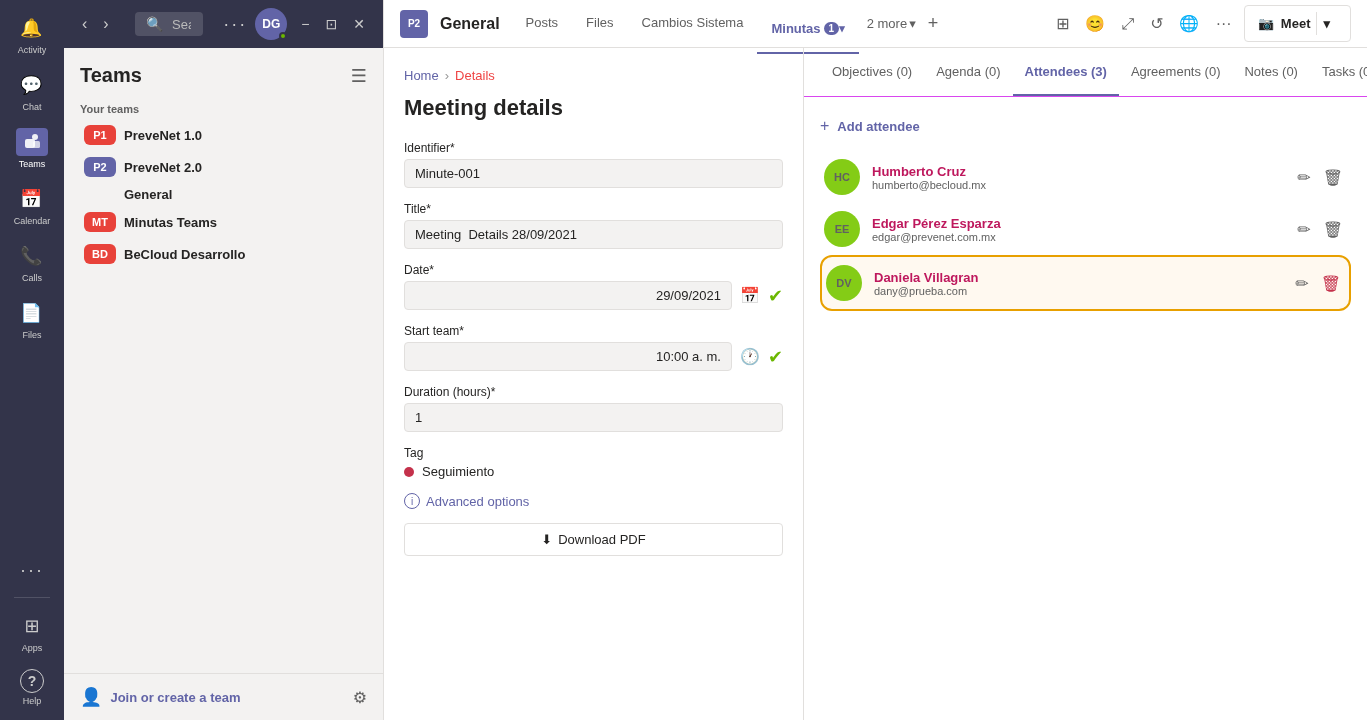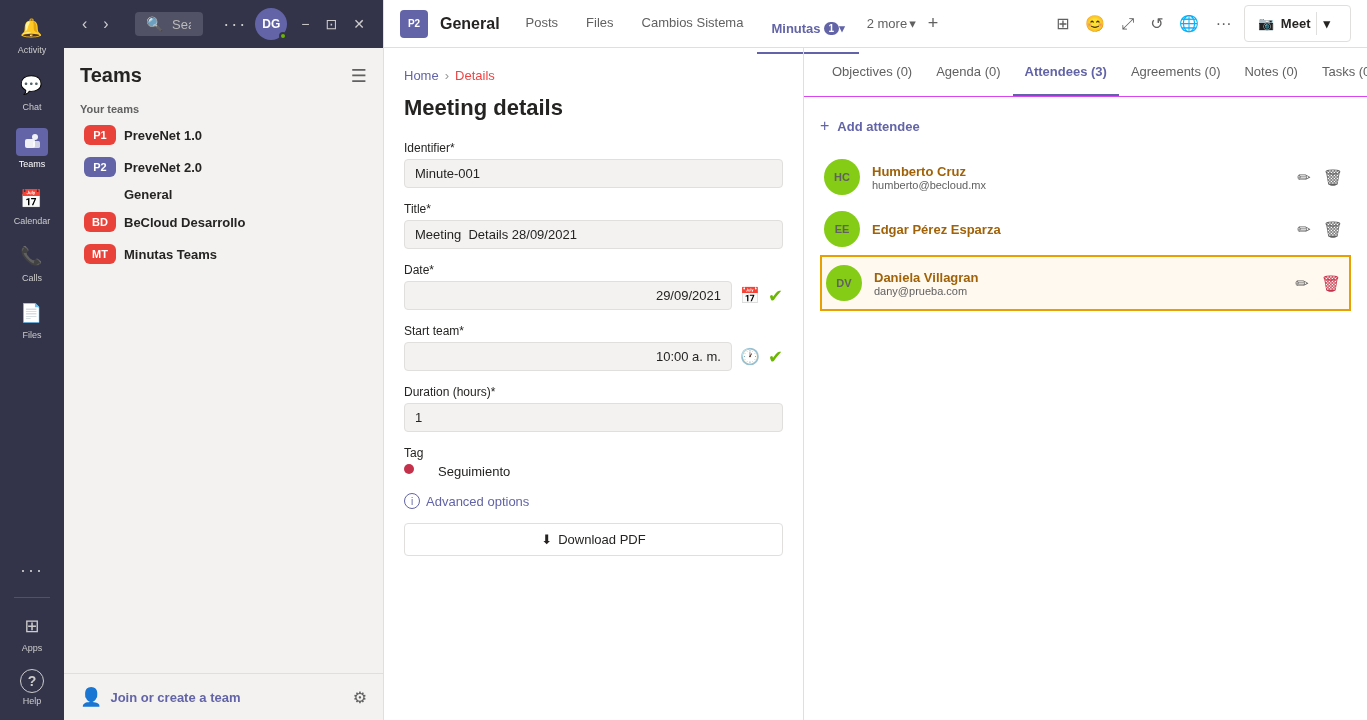--- a/index.html
+++ b/index.html
@@ -202,21 +202,21 @@
       width: 100%; padding: 6px 10px;
       border: 1px solid #e1dfdd; border-radius: 4px;
       font-size: 13px; color: #252423; background: #f3f2f1;
       outline: none;
     }
     .field-input-row {
       display: flex; align-items: center; gap: 8px;
     }
     .field-input-row .field-input { flex: 1; text-align: right; }
     .field-check { color: #6bb700; font-size: 18px; }
-    .tag-row { display: flex; gap: 24px; }
+    .tag-row { display: flex; align-items: center; gap: 8px; }
     .tag-dot { width: 10px; height: 10px; border-radius: 50%; background: #c4314b; flex-shrink: 0; }
     .tag-label { font-size: 13px; color: #252423; }
     .advanced-options {
       display: flex; align-items: center; gap: 6px;
       color: #6264a7; cursor: pointer; font-size: 13px;
       margin-bottom: 14px;
     }
     .advanced-info { width: 16px; height: 16px; border-radius: 50%; border: 1px solid #6264a7; display: flex; align-items: center; justify-content: center; font-size: 10px; color: #6264a7; flex-shrink: 0; }
     .download-btn {
       width: 100%; padding: 8px;
@@ -266,21 +266,21 @@
       border-radius: 4px; position: relative;
     }
     .attendee-row.highlighted { border: 2px solid #e8a000; border-radius: 4px; }
     .attendee-avatar {
       width: 36px; height: 36px; border-radius: 50%;
       background: #84cc16; color: #616161;
       display: flex; align-items: center; justify-content: center;
       font-size: 11px; font-weight: 600; flex-shrink: 0;
     }
     .attendee-info { flex: 1; }
-    .attendee-name { font-size: 13px; font-weight: 600; color: #a16207; }
+    .attendee-name { font-size: 13px; font-weight: 600; color: #be185d; }
     .attendee-email { font-size: 11px; color: #616161; }
     .attendee-actions { display: flex; gap: 4px; align-items: center; }
     .attendee-action-btn {
       background: none; border: none; cursor: pointer;
       color: #616161; font-size: 16px; padding: 4px;
       border-radius: 4px;
     }
   </style>
 </head>
 <body>
@@ -375,31 +375,31 @@
       <span class="team-name">PreveNet 2.0</span>
       <span class="team-more">···</span>
     </div>
 
     <div class="channel-item active">
       <span>General</span>
     </div>
 
     <div class="team-item">
       <div class="team-avatar" style="background:#e8423a;">
-        <span>BD</span>
-      </div>
-      <span class="team-name">BeCloud Desarrollo</span>
+        <span>MT</span>
+      </div>
+      <span class="team-name">Minutas Teams</span>
       <span class="team-more">···</span>
     </div>
 
     <div class="team-item">
       <div class="team-avatar" style="background:#e8423a;">
-        <span>MT</span>
-      </div>
-      <span class="team-name">Minutas Teams</span>
+        <span>BD</span>
+      </div>
+      <span class="team-name">BeCloud Desarrollo</span>
       <span class="team-more">···</span>
     </div>
 
     <div style="flex:1;"></div>
 
     <div class="sidebar-bottom">
       <div class="join-team">
         <span style="font-size:18px;">👤</span>
         <span>Join or create a team</span>
       </div>
@@ -555,28 +555,29 @@
             <button class="attendee-action-btn">🗑</button>
           </div>
         </div>
 
         <div class="attendee-row">
           <div class="attendee-avatar">
             <span>EE</span>
           </div>
           <div class="attendee-info">
             <div class="attendee-name">Edgar Pérez Esparza</div>
+            <div class="attendee-email">edgar@prevenet.com.mx</div>
           </div>
           <div class="attendee-actions">
             <button class="attendee-action-btn">✏</button>
             <button class="attendee-action-btn">🗑</button>
           </div>
         </div>
 
-        <div class="attendee-row highlighted" style="border:2px solid #e8a000;border-radius:0;padding:8px 4px;background:#fff9f0;">
+        <div class="attendee-row highlighted" style="border:2px solid #e8a000;border-radius:12px;padding:8px 4px;background:#fff9f0;">
           <div class="attendee-avatar">
             <span>DV</span>
           </div>
           <div class="attendee-info">
             <div class="attendee-name">Daniela Villagran</div>
             <div class="attendee-email">dany@prueba.com</div>
           </div>
           <div class="attendee-actions">
             <button class="attendee-action-btn">✏</button>
             <button class="attendee-action-btn" style="color:#c4314b;">🗑</button>

